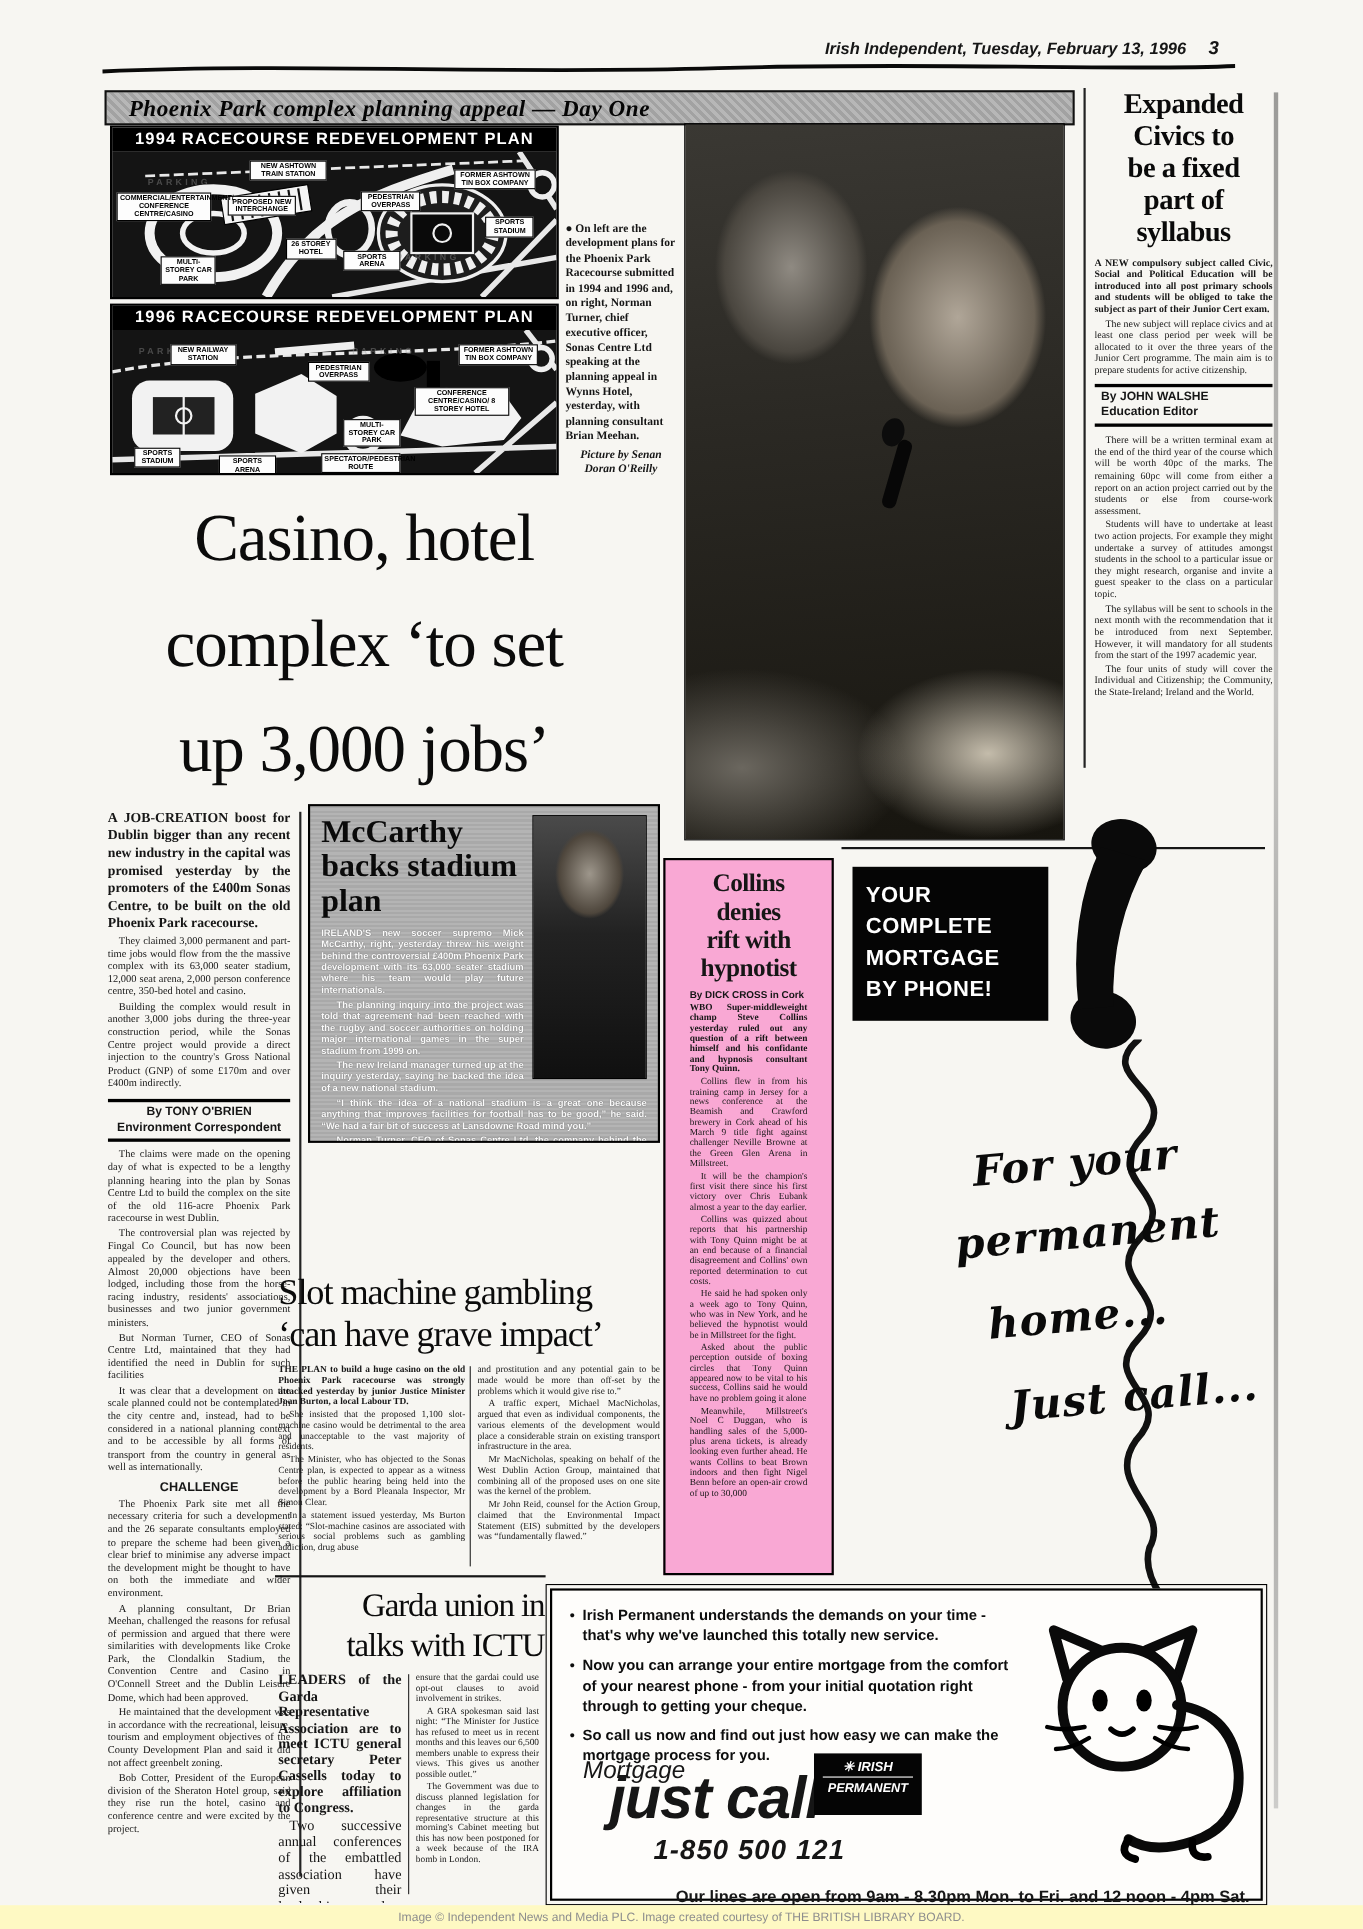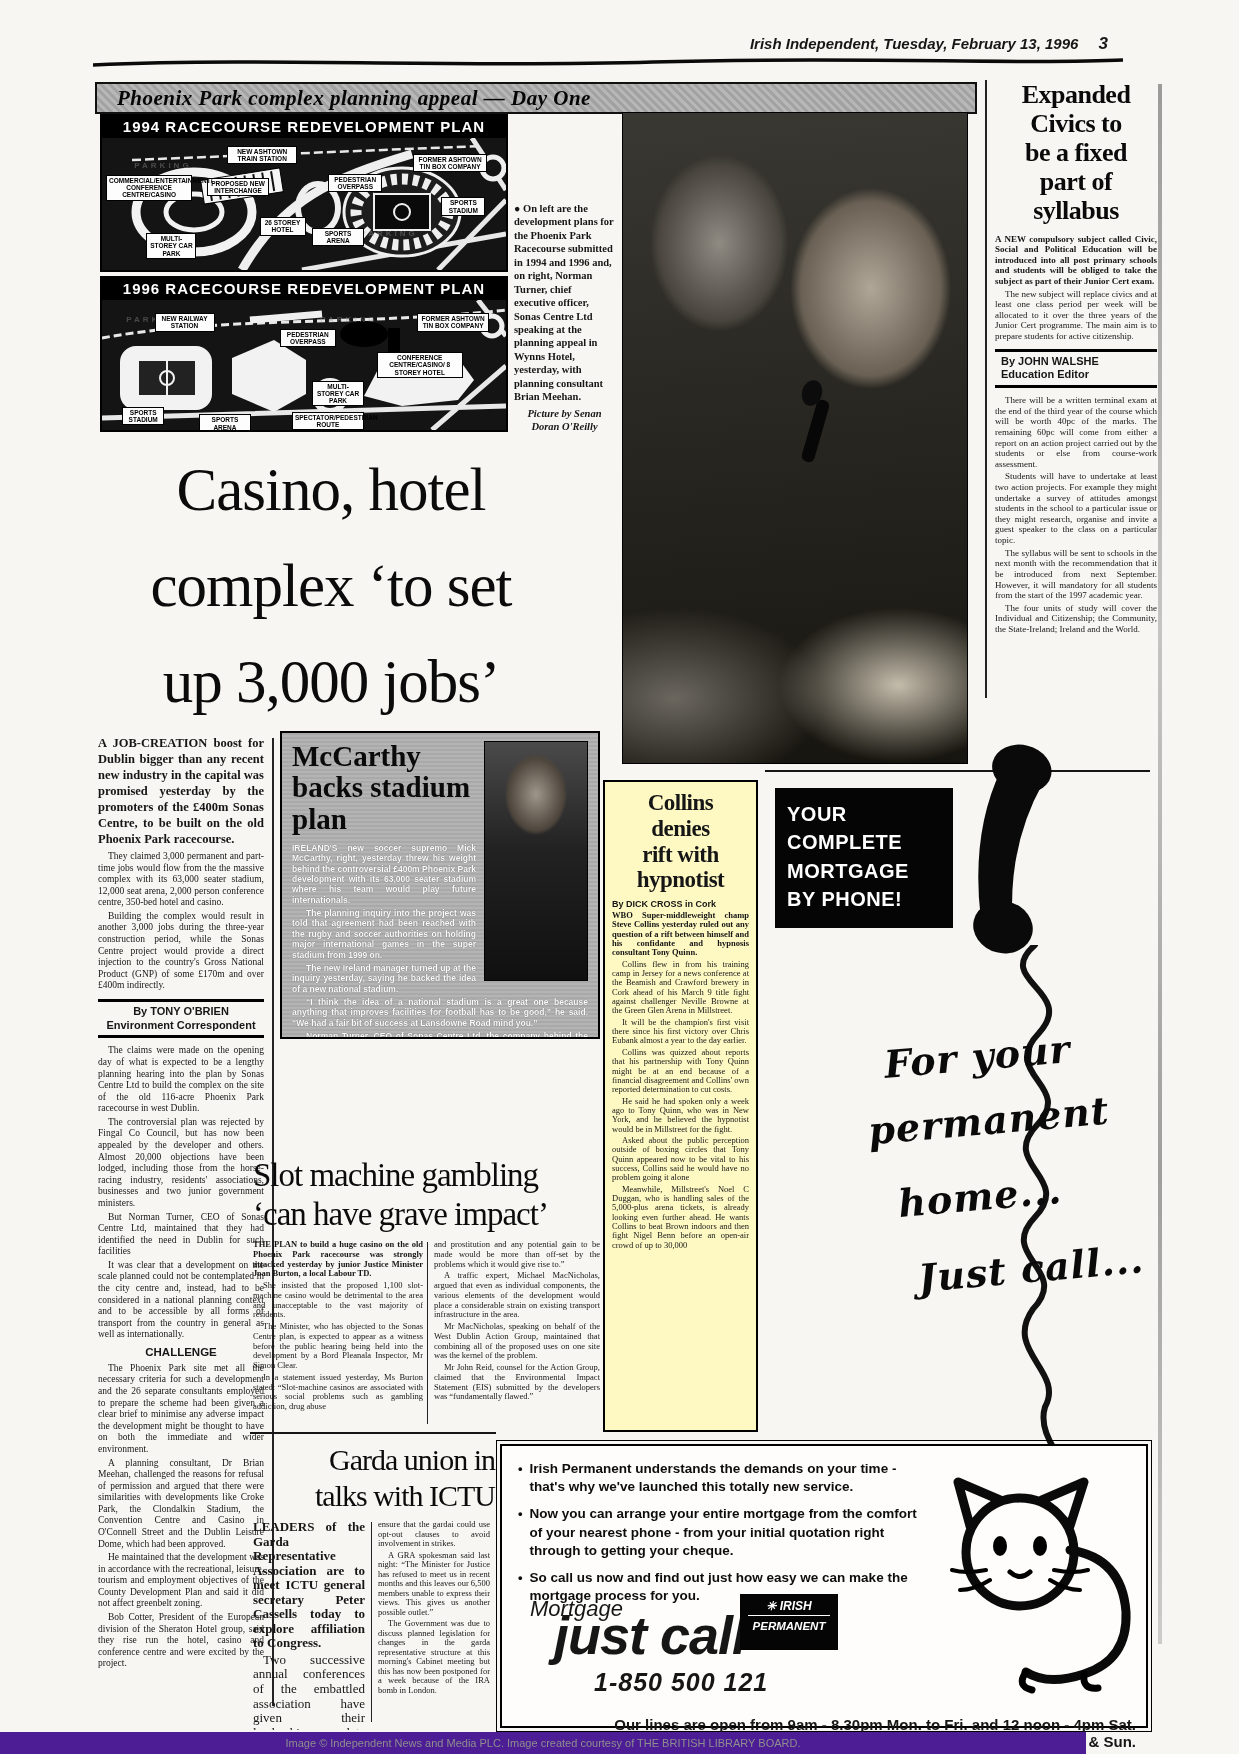--- a/index.html
+++ b/index.html
@@ -166,21 +166,21 @@
   <div class="sans" style="font-weight:bold;font-size:8.5px;line-height:1.22;color:#fcfcfc;text-shadow:0 0 1px rgba(0,0,0,.55)">
     <p class="noind" style="margin-bottom:3px">IRELAND'S new soccer supremo Mick McCarthy, right, yesterday threw his weight behind the controversial £400m Phoenix Park development with its 63,000 seater stadium where his team would play future internationals.</p>
     <p style="text-indent:14px;margin-bottom:3px">The planning inquiry into the project was told that agreement had been reached with the rugby and soccer authorities on holding major international games in the super stadium from 1999 on.</p>
     <p style="text-indent:14px;margin-bottom:3px">The new Ireland manager turned up at the inquiry yesterday, saying he backed the idea of a new national stadium.</p>
     <p style="text-indent:14px;margin-bottom:3px">“I think the idea of a national stadium is a great one because anything that improves facilities for football has to be good,” he said. “We had a fair bit of success at Lansdowne Road mind you.”</p>
     <p style="text-indent:14px;margin-bottom:3px">Norman Turner, CEO of Sonas Centre Ltd, the company behind the proposed development at the old Phoenix Park racecourse, said it had recently executed agreements with the IRFU about use of the planned stadium.</p>
     <p style="text-indent:14px;margin-bottom:3px">Through these agreements, the IRFU and the FAI would take possession of the new stadium to hold all major international matches there from late 1999 onwards.</p>
   </div>
 </div>
 
-<div class="abs col" style="left:603px;top:780px;width:155px;height:652px;border:2px solid #000;background:#fef9c3;padding:6px 7px">
+<div class="abs col" style="left:603px;top:780px;width:155px;height:652px;border:2px solid #000;background:#f9a8d4;padding:6px 22px">
   <div style="text-align:center;font-weight:bold;font-size:23px;line-height:1.12;letter-spacing:-.5px;margin:2px 0 6px">
     <div>Collins</div>
     <div>denies</div>
     <div>rift with</div>
     <div>hypnotist</div>
   </div>
   <div class="sans" style="font-weight:bold;font-size:9px;margin-bottom:2px">By DICK CROSS in Cork</div>
   <div style="font-size:8.5px;line-height:1.1">
     <p class="noind" style="font-weight:bold">WBO Super-middleweight champ Steve Collins yesterday ruled out any question of a rift between himself and his confidante and hypnosis consultant Tony Quinn.</p>
     <p>Collins flew in from his training camp in Jersey for a news conference at the Beamish and Crawford brewery in Cork ahead of his March 9 title fight against challenger Neville Browne at the Green Glen Arena in Millstreet.</p>
@@ -310,15 +310,15 @@
       </g>
       <ellipse cx="70" cy="92" rx="7" ry="10" fill="#000"></ellipse>
       <ellipse cx="110" cy="92" rx="7" ry="10" fill="#000"></ellipse>
       <path d="M80,118 q10,9 20,0" stroke="#000" stroke-width="5" fill="none" stroke-linecap="round"></path>
       <path d="M56,116 q-20,4 -34,0 M60,126 q-16,10 -30,10 M124,116 q20,4 34,0 M120,126 q16,10 30,10" stroke="#000" stroke-width="4" fill="none" stroke-linecap="round"></path>
       <path d="M96,218 q-10,14 6,18 M154,220 q-2,16 14,14" stroke="#000" stroke-width="7" fill="none" stroke-linecap="round"></path>
     </svg>
   </div>
 </div>
 
-<div class="abs sans" style="left:0;top:1732px;width:1086px;height:22px;background:#4c1d95;text-align:center">
+<div class="abs sans" style="left:0;top:1732px;width:1239px;height:22px;background:#fef9c3;text-align:center">
   <span style="font-size:11px;color:#8e8e8e;line-height:22px">Image © Independent News and Media PLC. Image created courtesy of THE BRITISH LIBRARY BOARD.</span>
 </div>
 
 </body></html>

